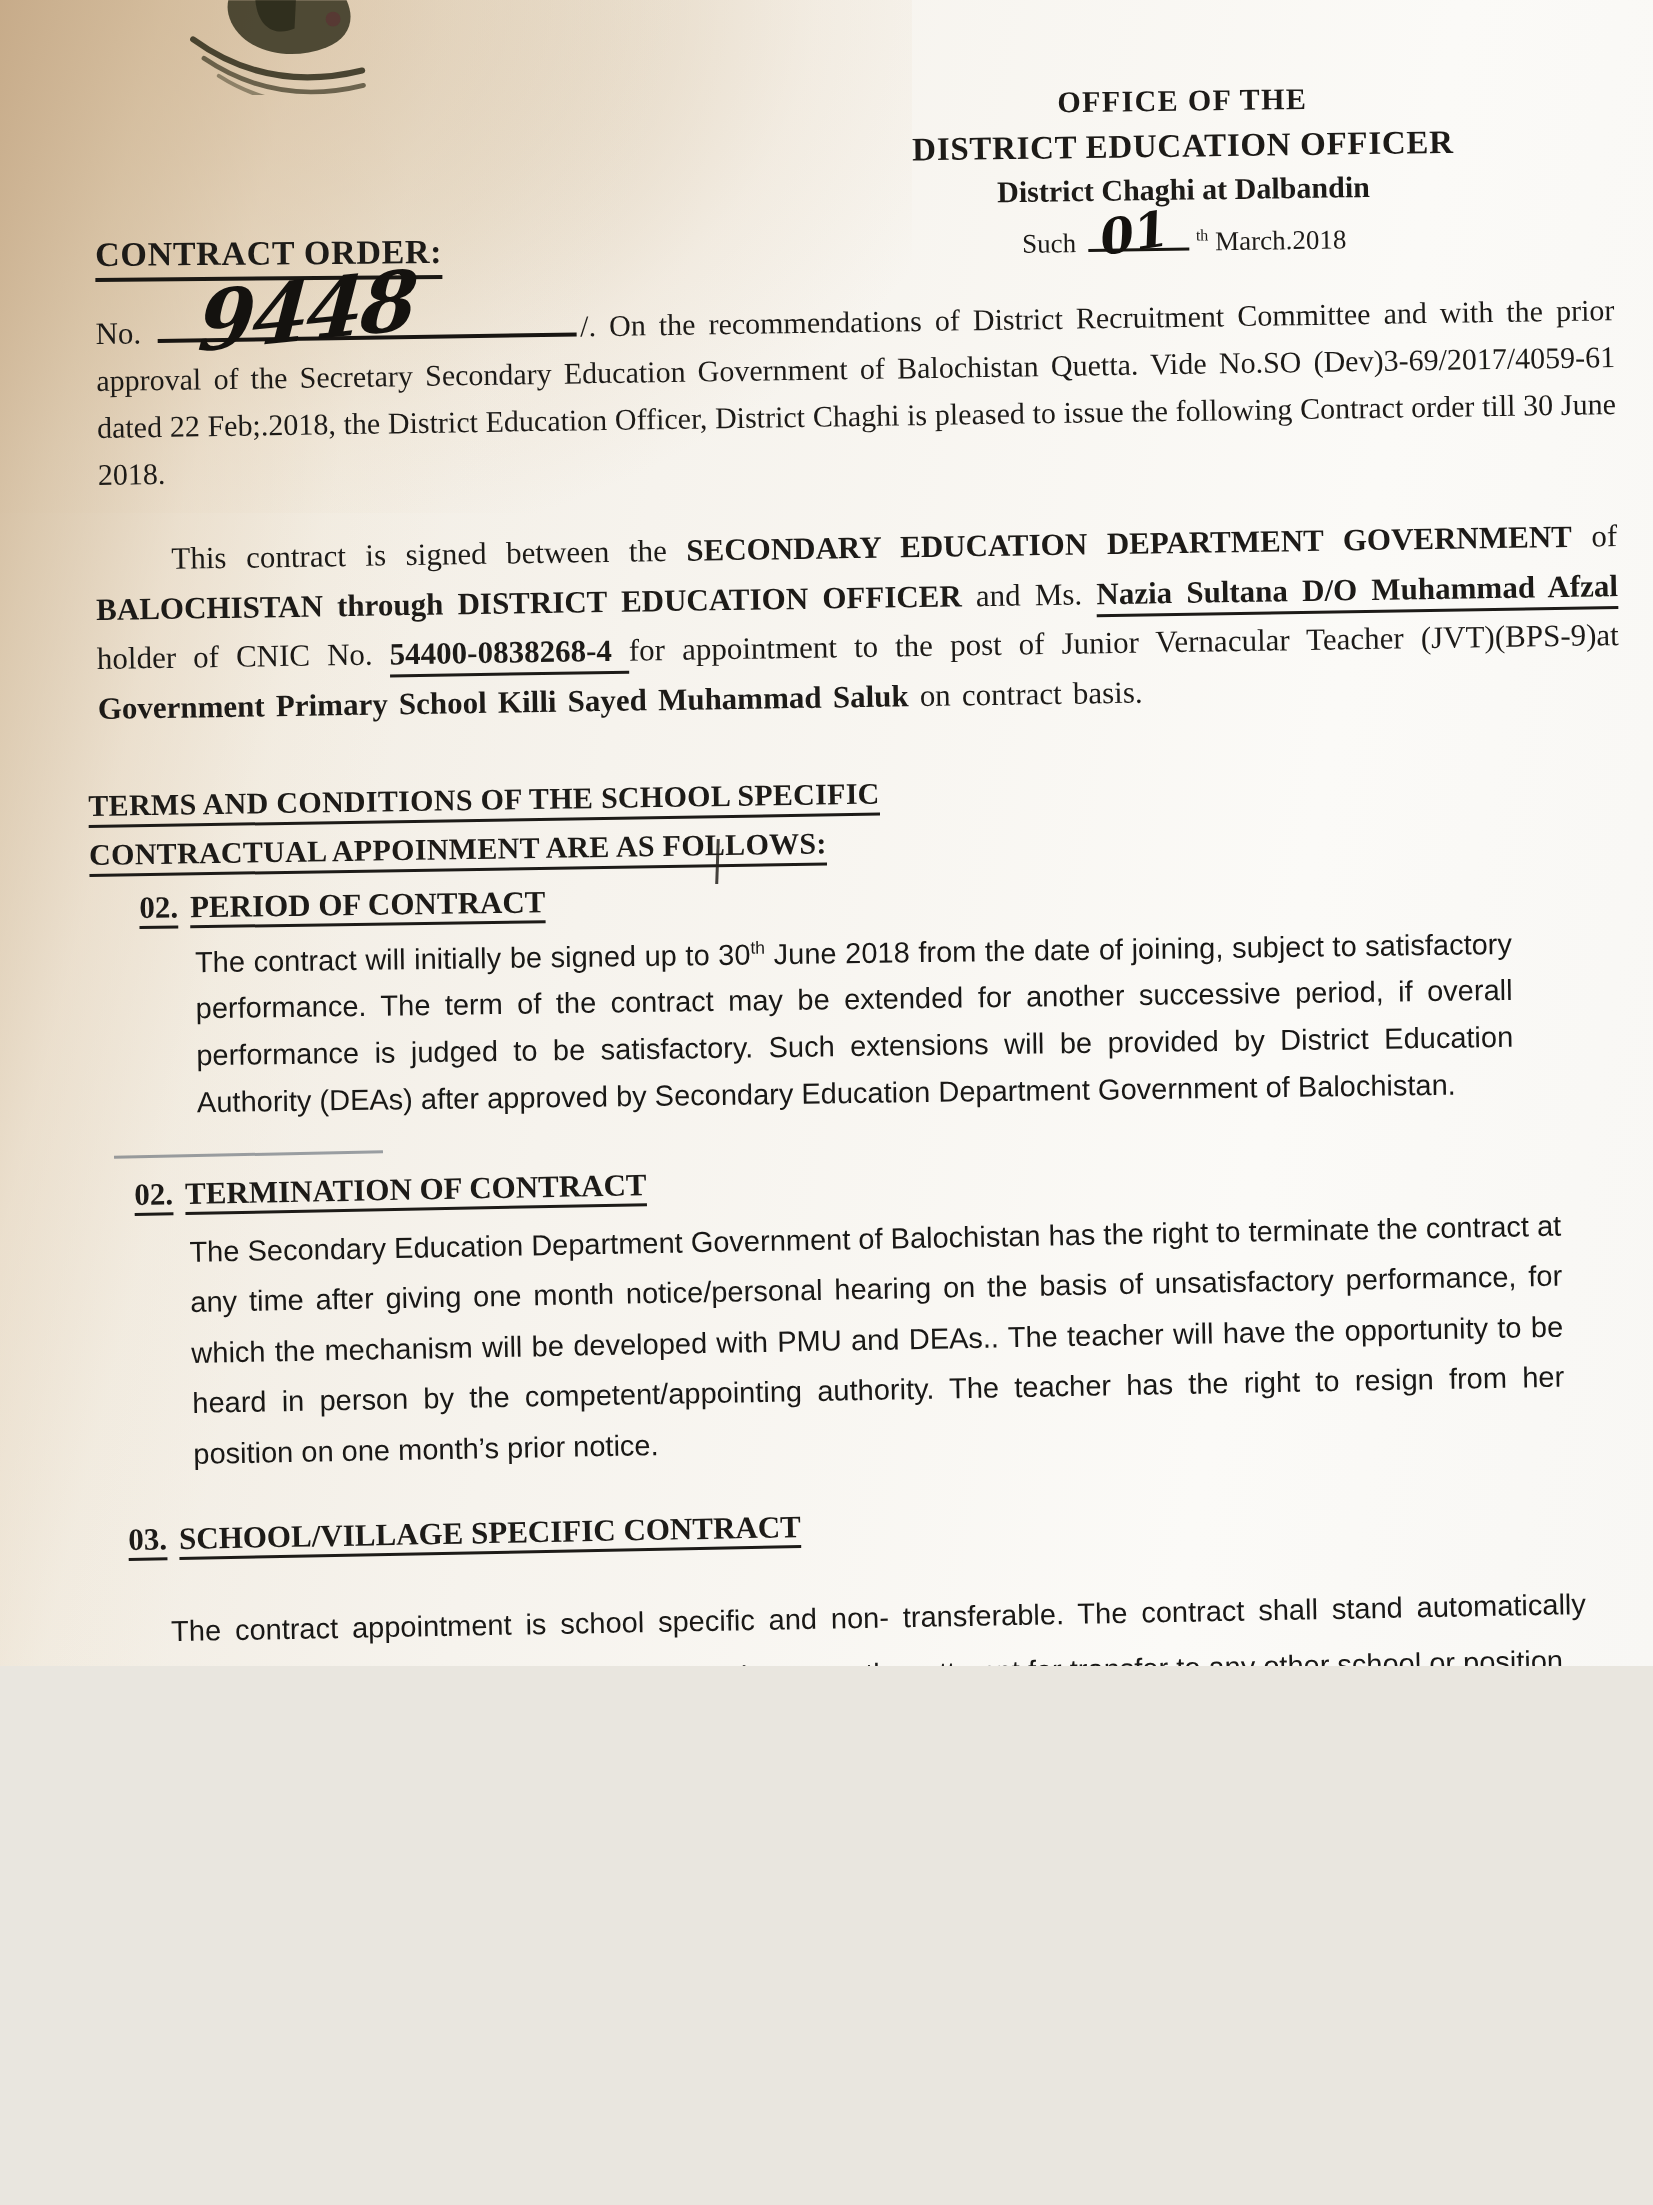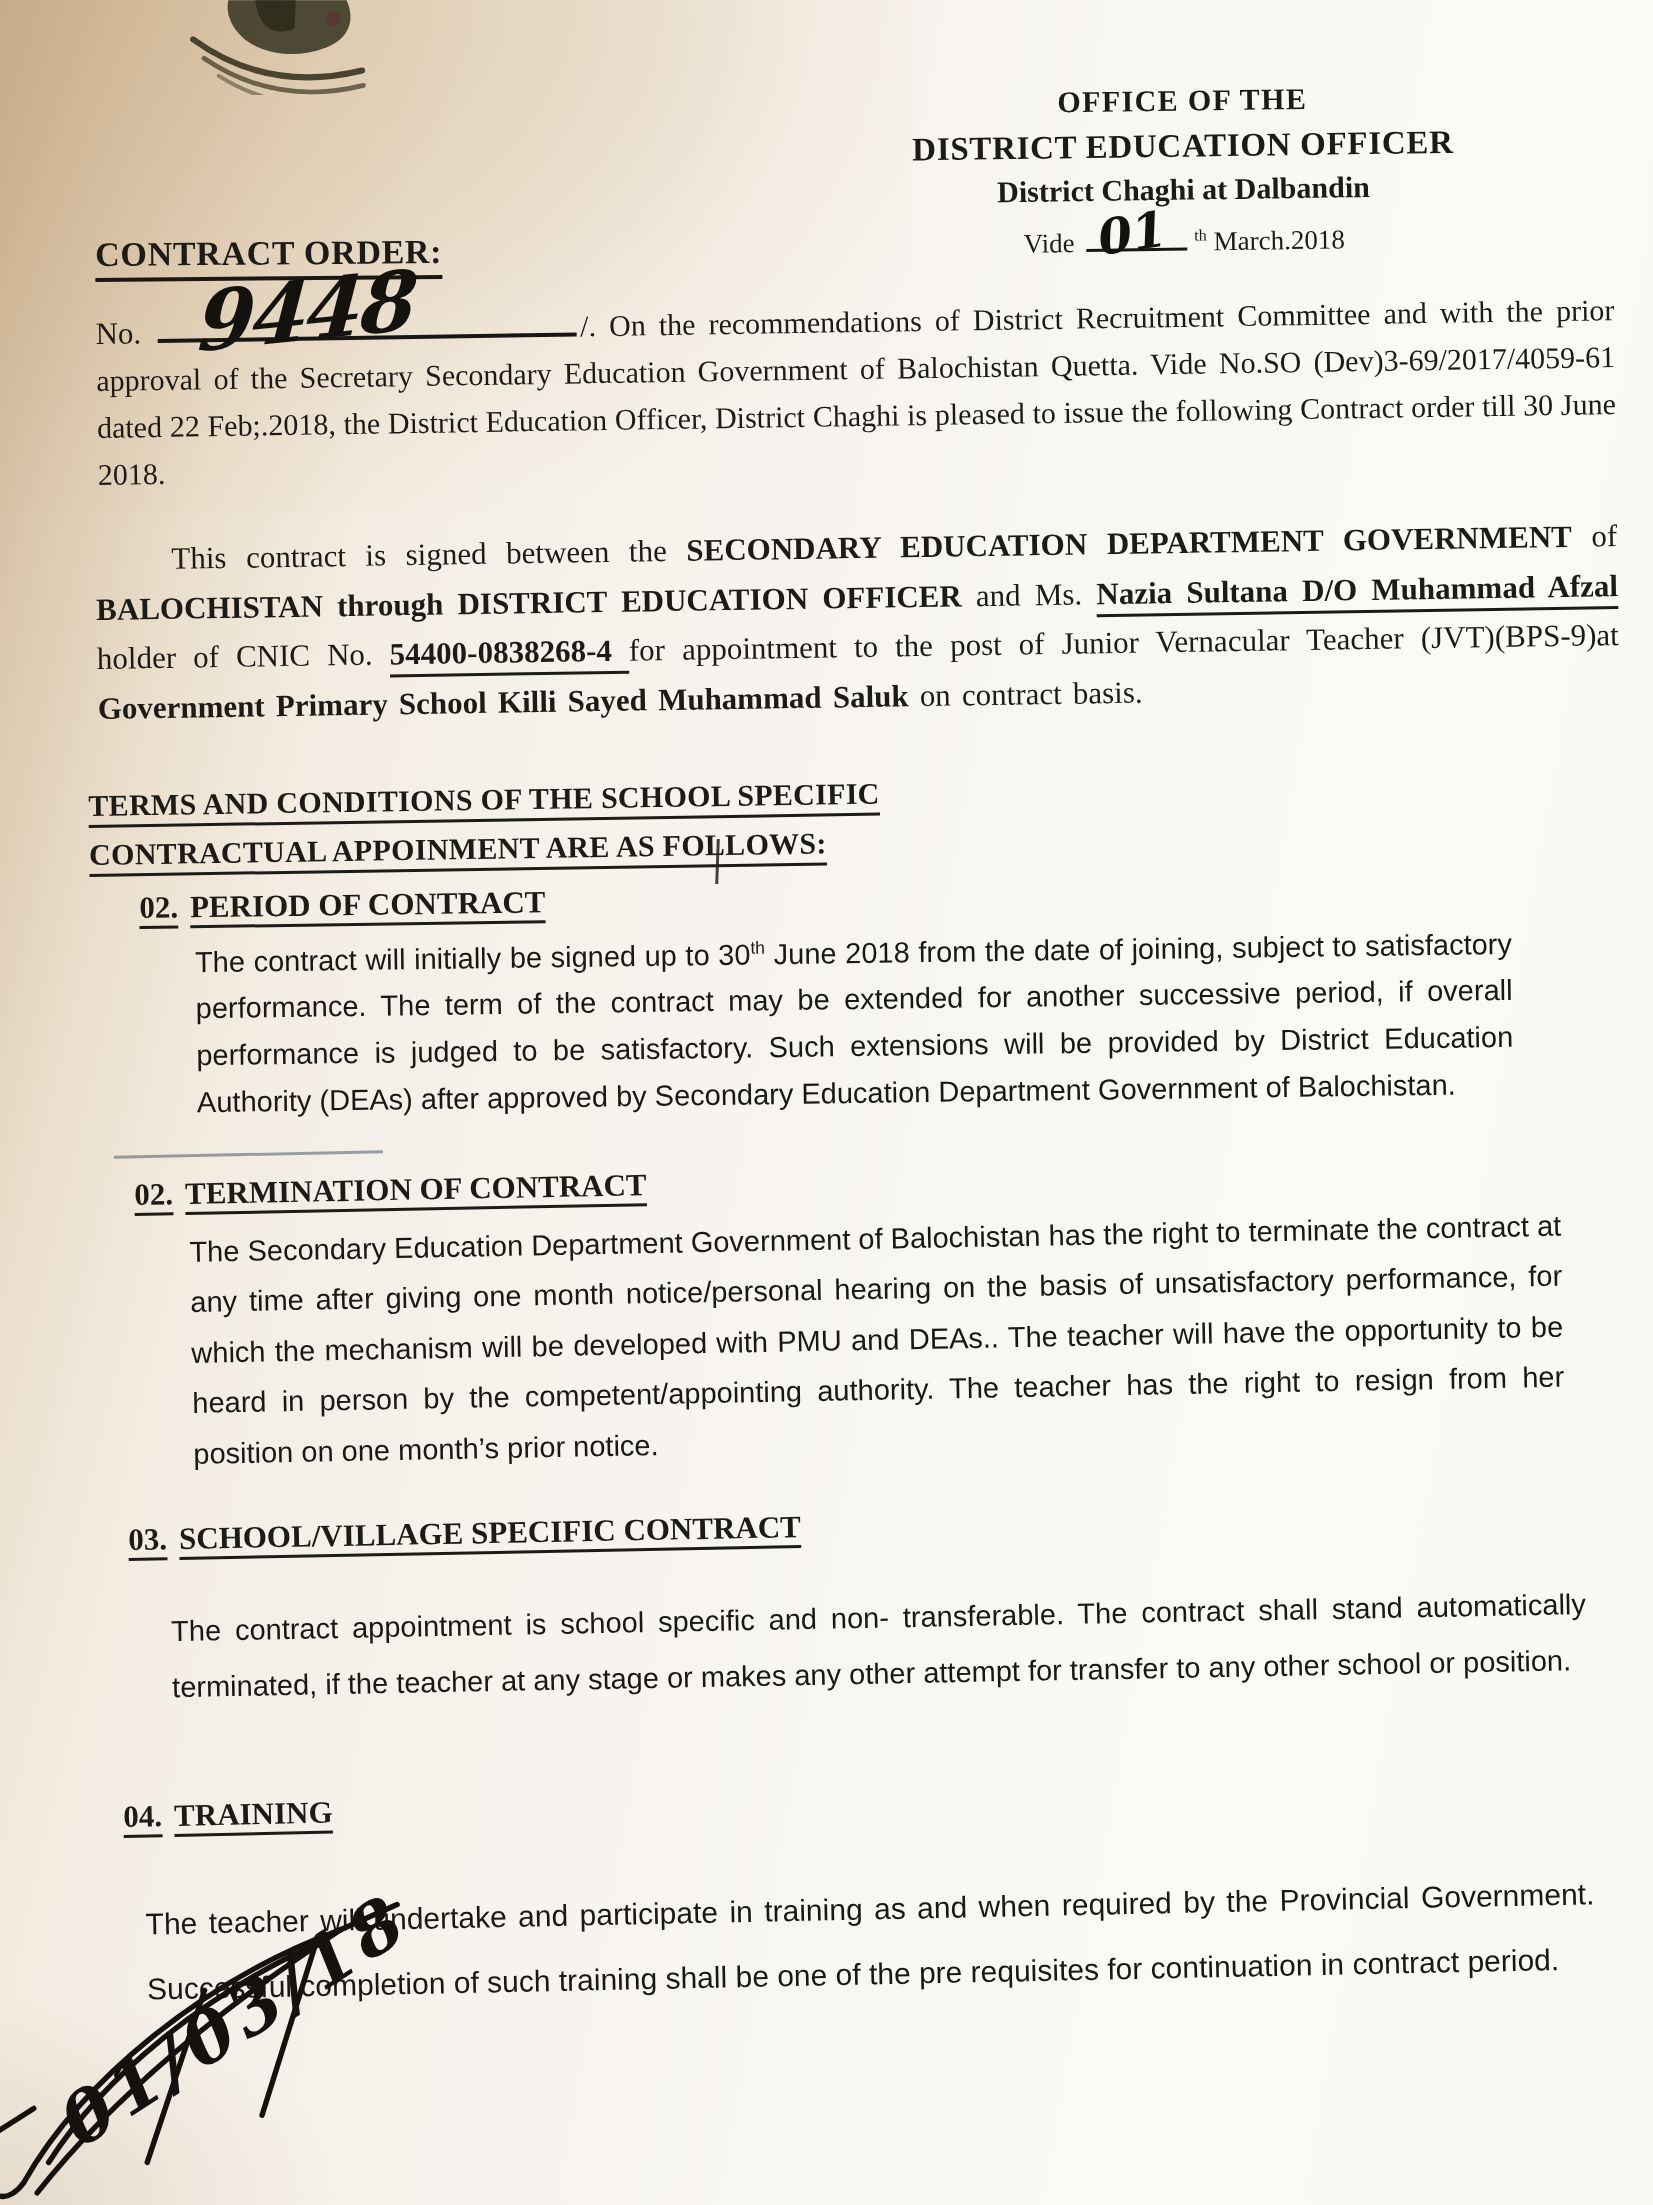--- a/index.html
+++ b/index.html
@@ -1,20 +1,20 @@
 <!DOCTYPE html>
 <html style="font-size:10.8px"><head>
 <meta charset="utf-8">
 <title>Scanned Contract Order</title>
 <style>
   html,body{margin:0;padding:0;}
   body{background:#e9e6df;}
   #canvas{
     position:relative;
-    width:1654px;height:2205px;
+    width:1654px;height:1666px;
     overflow:hidden;
     background:linear-gradient(100deg,#efe8dc 0%,#f6f3ed 38%,#fbfaf7 75%,#f8f7f4 100%);
     font-family:"Liberation Serif","DejaVu Serif",serif;
     color:#1d1b18;
   }
   
   .shade-left{position:absolute;inset:0;pointer-events:none;
     background:linear-gradient(104deg,
       rgba(198,170,136,.95) 0%,
       rgba(212,189,157,.72) 8%,
@@ -115,21 +115,21 @@
     <circle cx="225" cy="28" r="11" fill="#5e2b33" opacity="0.55"></circle>
     <path d="M 18 58 Q 128 138 268 104" stroke="#34311f" stroke-width="9" fill="none" opacity="0.88" stroke-linecap="round"></path>
     <path d="M 34 86 Q 140 158 270 126" stroke="#3a3622" stroke-width="7" fill="none" opacity="0.7" stroke-linecap="round"></path>
     <path d="M 56 112 Q 150 172 272 148" stroke="#403b26" stroke-width="6" fill="none" opacity="0.5" stroke-linecap="round"></path>
   </svg>
 
   <div class="header">
     <div class="l1">OFFICE OF THE</div>
     <div class="l2">DISTRICT EDUCATION OFFICER</div>
     <div class="l3">District Chaghi at Dalbandin</div>
-    <div class="dated-line"><span>Vide</span><span class="hw-date-slot"><span class="hw">01</span></span><sup>th</sup> <span>March.2018</span></div>
+    <div class="dated-line"><span>Such</span><span class="hw-date-slot"><span class="hw">01</span></span><sup>th</sup> <span>March.2018</span></div>
   </div>
 
   <div class="contract-order">CONTRACT ORDER:</div>
 
   <div class="para1"><span class="no-label">No.</span><span class="hw-no-slot"><span class="hw">9448</span></span><span>/. On the recommendations of District Recruitment Committee and with the prior approval of the Secretary Secondary Education Government of Balochistan Quetta. Vide No.SO (Dev)3-69/2017/4059-61 dated 22 Feb;.2018, the District Education Officer, District Chaghi is pleased to issue the following Contract order till 30 June 2018.</span></div>
 
   <div class="para2"><span>This contract is signed between the </span><span class="b">SECONDARY EDUCATION DEPARTMENT GOVERNMENT</span><span> of </span><span class="b">BALOCHISTAN</span><span class="b"> through </span><span class="b">DISTRICT EDUCATION OFFICER</span><span> and Ms. </span><span class="bu">Nazia Sultana D/O Muhammad Afzal </span><span>holder of CNIC No. </span><span class="bu">54400-0838268-4 </span><span>for appointment to the post of Junior Vernacular Teacher (JVT)(BPS-9)at </span><span class="b">Government Primary School Killi Sayed Muhammad Saluk</span><span> on contract basis.</span></div>
 
   <div class="terms">TERMS AND CONDITIONS OF THE SCHOOL SPECIFIC CONTRACTUAL APPOINMENT ARE AS FOLLOWS:</div>
   <div class="stray-tick"></div>

